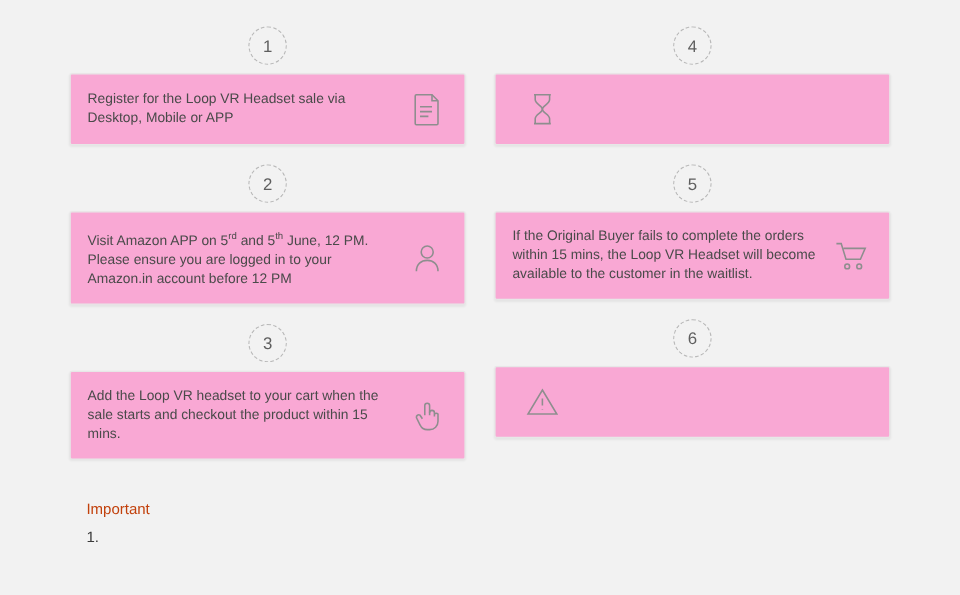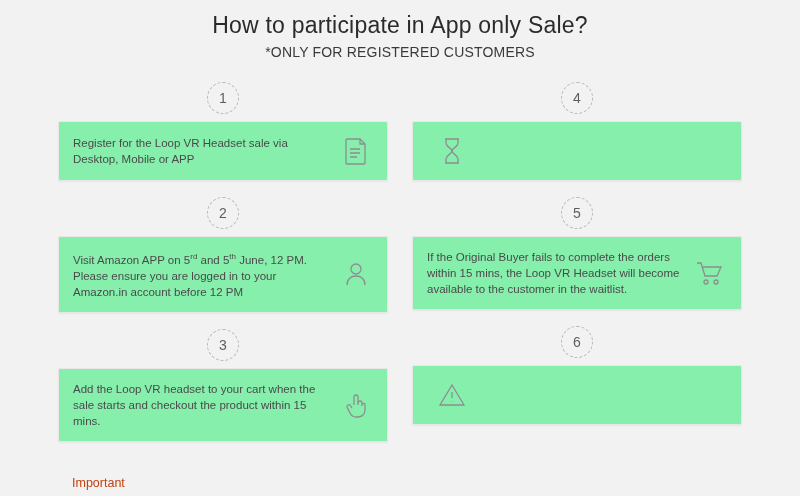--- a/index.html
+++ b/index.html
@@ -69,21 +69,21 @@
     color: #5e5e5e;
     font-size: 14px;
     display: flex;
     align-items: center;
     justify-content: center;
     margin-bottom: 7px;
   }
   .card {
     width: 100%;
     box-sizing: border-box;
-    background: #86efac;
+    background: #f9a8d4;
     border: 1px solid #e7e7e7;
     border-radius: 2px;
     box-shadow: 0 1px 2px rgba(0,0,0,0.06);
     padding: 12px 14px;
     display: flex;
     align-items: center;
     justify-content: space-between;
     min-height: 42px;
   }
   .card-text {
@@ -149,24 +149,20 @@
     position: absolute;
     left: -20px;
     color: #3a3a3a;
   }
 </style>
 </head>
 <body>
 
 <div class="page">
 
-  <div class="header">
-    <h1 class="title">How to participate in App only Sale?</h1>
-    <p class="subtitle">*ONLY FOR REGISTERED CUSTOMERS</p>
-  </div>
 
   <div class="steps">
 
     <div class="col">
 
       <div class="step">
         <div class="badge">1</div>
         <div class="card h1">
           <div class="card-text">Register for the Loop VR Headset sale via Desktop, Mobile or APP</div>
           <div class="card-icon">

